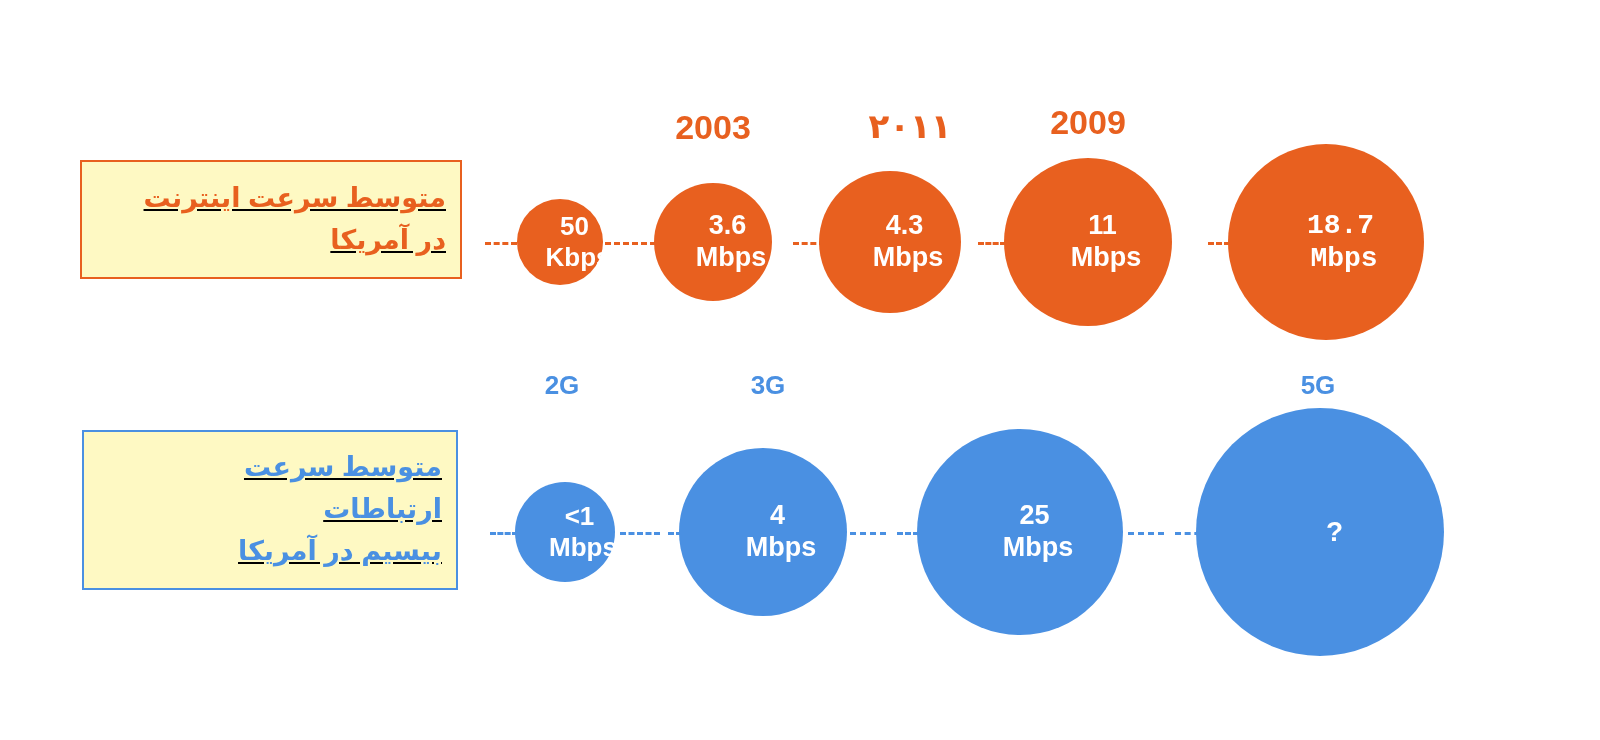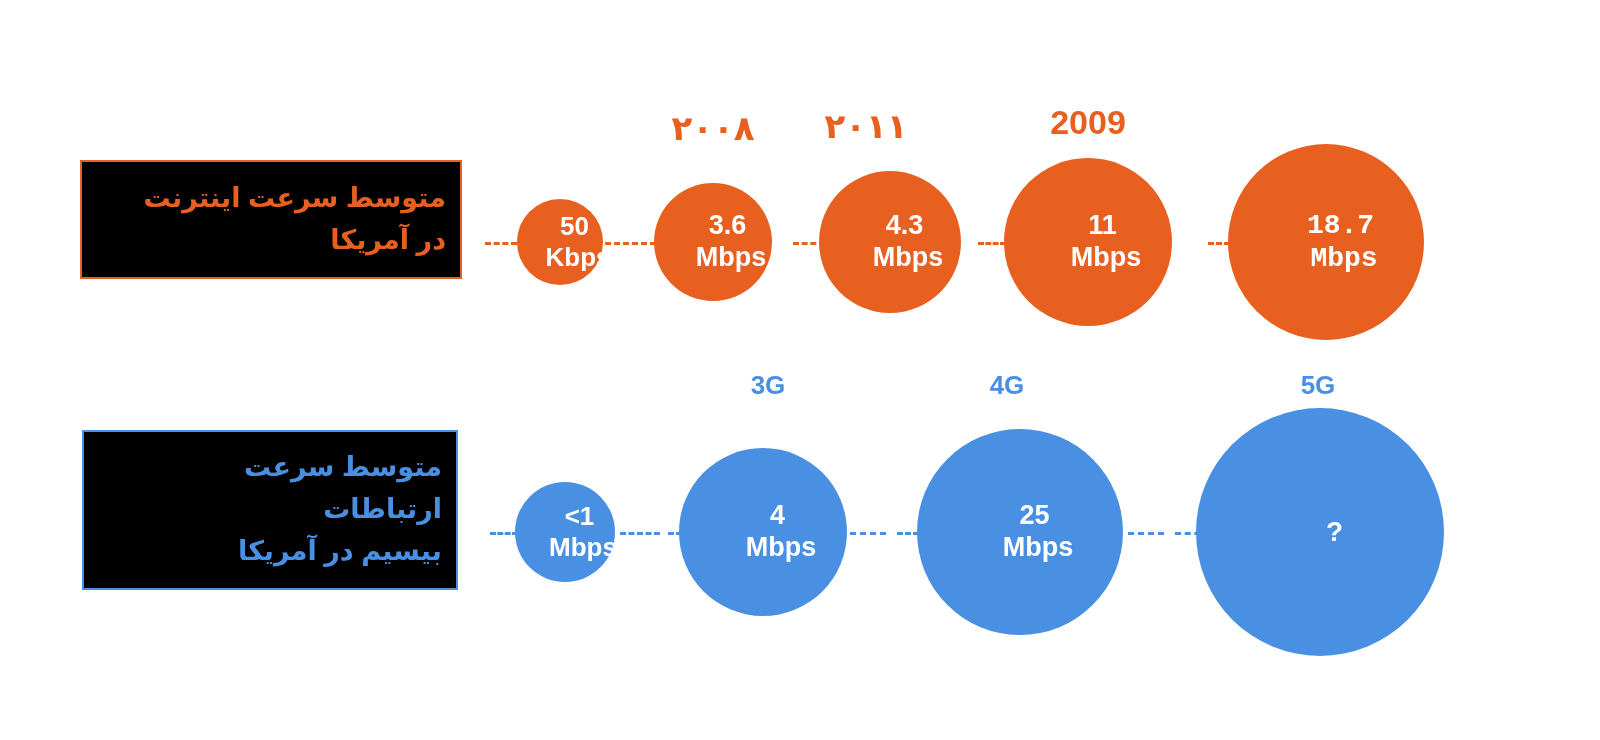--- a/index.html
+++ b/index.html
@@ -22,21 +22,21 @@
     height: 740px;
   }
 
   
   .legend-box {
     position: absolute;
     box-sizing: border-box;
     display: flex;
     align-items: center;
     justify-content: flex-end;
-    background: #000000;
+    background: #fef9c3;
     text-decoration: underline;
   }
   .legend-text {
     direction: rtl;
     text-align: right;
     line-height: 1.55;
     font-weight: 700;
     padding: 0 14px 0 10px;
     white-space: pre-line;
   }
@@ -128,26 +128,26 @@
       <div class="connector orange" style="left: 605px; top: 242px; width: 60px;"></div>
       <div class="connector orange" style="left: 793px; top: 242px; width: 32px;"></div>
       <div class="connector orange" style="left: 835px; top: 242px; width: 30px;"></div>
       <div class="connector orange" style="left: 978px; top: 242px; width: 28px;"></div>
       <div class="connector orange" style="left: 1208px; top: 242px; width: 30px;"></div>
       <div class="connector orange" style="left: 1246px; top: 242px; width: 14px;"></div>
       <div class="bubble orange" style="left: 517px; top: 199px; width: 86px; height: 86px; font-size: 26px;">
         <span class="v-num">50</span>
         <span class="v-unit">Kbps</span>
       </div>
-      <div class="tick-label orange" style="left: 623px; top: 108px; width: 180px;">٢٠٠٨</div>
+      <div class="tick-label orange" style="left: 623px; top: 108px; width: 180px;">2003</div>
       <div class="bubble orange" style="left: 654px; top: 183px; width: 118px; height: 118px; font-size: 27px;">
         <span class="v-num">3.6</span>
         <span class="v-unit">Mbps</span>
       </div>
-      <div class="tick-label orange" style="left: 776px; top: 106px; width: 180px;">٢٠١١</div>
+      <div class="tick-label orange" style="left: 820px; top: 106px; width: 180px;">٢٠١١</div>
       <div class="bubble orange" style="left: 819px; top: 171px; width: 142px; height: 142px; font-size: 27px;">
         <span class="v-num">4.3</span>
         <span class="v-unit">Mbps</span>
       </div>
       <div class="tick-label orange" style="left: 998px; top: 103px; width: 180px;">2009</div>
       <div class="bubble orange" style="left: 1004px; top: 158px; width: 168px; height: 168px; font-size: 27px;">
         <span class="v-num">11</span>
         <span class="v-unit">Mbps</span>
       </div>
       <div class="bubble orange" style="left: 1228px; top: 144px; width: 196px; height: 196px; font-size: 28px; font-family: Liberation Mono, monospace;">
@@ -157,30 +157,30 @@
     </div>
 
   <div class="row" id="row-wireless">
       <div class="connector blue" style="left: 490px; top: 532px; width: 28px;"></div>
       <div class="connector blue" style="left: 620px; top: 532px; width: 40px;"></div>
       <div class="connector blue" style="left: 668px; top: 532px; width: 22px;"></div>
       <div class="connector blue" style="left: 850px; top: 532px; width: 36px;"></div>
       <div class="connector blue" style="left: 897px; top: 532px; width: 30px;"></div>
       <div class="connector blue" style="left: 1128px; top: 532px; width: 36px;"></div>
       <div class="connector blue" style="left: 1175px; top: 532px; width: 35px;"></div>
+      <div class="tick-label blue" style="left: 472px; top: 370px; width: 180px;">2G</div>
       <div class="bubble blue" style="left: 515px; top: 482px; width: 100px; height: 100px; font-size: 26px;">
         <span class="v-num">&lt;1</span>
         <span class="v-unit">Mbps</span>
       </div>
       <div class="tick-label blue" style="left: 678px; top: 370px; width: 180px;">3G</div>
       <div class="bubble blue" style="left: 679px; top: 448px; width: 168px; height: 168px; font-size: 27px;">
         <span class="v-num">4</span>
         <span class="v-unit">Mbps</span>
       </div>
-      <div class="tick-label blue" style="left: 917px; top: 370px; width: 180px;">4G</div>
       <div class="bubble blue" style="left: 917px; top: 429px; width: 206px; height: 206px; font-size: 27px;">
         <span class="v-num">25</span>
         <span class="v-unit">Mbps</span>
       </div>
       <div class="tick-label blue" style="left: 1228px; top: 370px; width: 180px;">5G</div>
       <div class="bubble blue" style="left: 1196px; top: 408px; width: 248px; height: 248px; font-size: 28px;">
         <span class="v-num">?</span>
       </div>
     </div>
 

